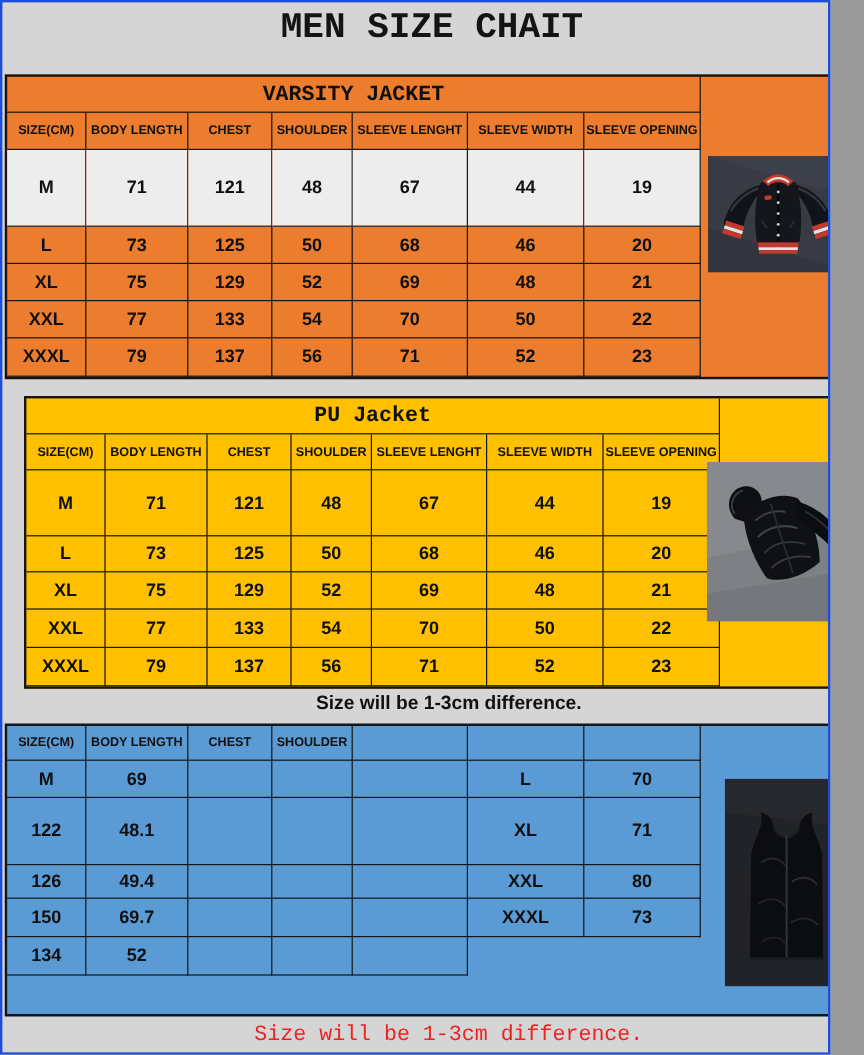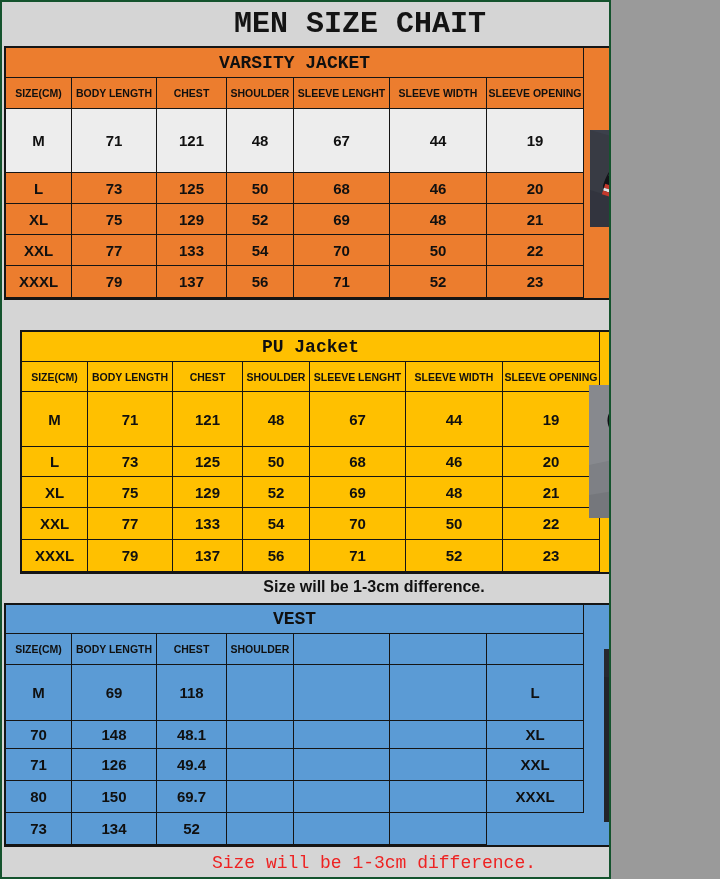--- a/index.html
+++ b/index.html
@@ -1,35 +1,35 @@
 <!DOCTYPE html>
 <html><head>
 <meta charset="utf-8">
 <style>
   html,body{margin:0;padding:0;background:#9a9a9a;}
   #canvas{
-    position:relative;width:611px;height:879px;
-    background:#D5D5D5;border:2px solid #14532d;box-sizing:border-box;
+    position:relative;width:692px;height:879px;
+    background:#D5D5D5;border:2px solid #1d4ed8;box-sizing:border-box;
     font-family:"Liberation Sans",sans-serif;overflow:hidden;
   }
   
   #title-band{
     position:absolute;top:2px;left:2px;width:712px;height:40px;
     display:flex;align-items:center;justify-content:center;
     font-family:"Liberation Mono",monospace;font-weight:bold;font-size:30px;
     color:#141414;letter-spacing:0px;
   }
   
   .tbl{
     position:absolute;left:2px;width:716px;box-sizing:border-box;
     display:grid;
     grid-template-columns:66px 85px 70px 67px 96px 97px 97px 134px;
     border:2px solid #151515;
   }
-  #varsity{top:44px;height:254px;background:#EC7D2E;
+  #varsity{top:60px;height:254px;background:#EC7D2E;
     grid-template-rows:30px 31px 64px 31px 31px 31px 32px;}
   #pu{top:328px;height:244px;background:#FFC000;
     grid-template-rows:30px 30px 55px 30px 31px 32px 32px;margin-left:16px;}
   #vest{top:601px;height:244px;background:#5B9BD5;
     grid-template-rows:29px 31px 56px 28px 32px 32px 32px;}
   .cell{
     display:flex;align-items:center;justify-content:center;
     border-right:1.5px solid #151515;border-bottom:1.5px solid #151515;
     color:#101010;box-sizing:border-box;overflow:hidden;
   }
@@ -165,41 +165,39 @@
     <div class="cell val">137</div>
     <div class="cell val">56</div>
     <div class="cell val">71</div>
     <div class="cell val">52</div>
     <div class="cell val">23</div>
   </div>
 
   <div class="note" id="note1">Size will be 1-3cm difference.</div>
 
   <div class="tbl" id="vest">
-    <div class="cell title-cell">VEST</div>
     <div class="cell panel"></div>
 
     <div class="cell hdr">SIZE(CM)</div>
     <div class="cell hdr">BODY LENGTH</div>
     <div class="cell hdr">CHEST</div>
     <div class="cell hdr">SHOULDER</div>
     <div class="cell hdr"></div>
     <div class="cell hdr"></div>
     <div class="cell hdr"></div>
 
     <div class="cell val">M</div>
     <div class="cell val">69</div>
-    <div class="cell val">118</div>
     <div class="cell val"></div>
     <div class="cell val"></div>
     <div class="cell val"></div>
 
     <div class="cell val">L</div>
     <div class="cell val">70</div>
-    <div class="cell val">148</div>
+    <div class="cell val">122</div>
     <div class="cell val">48.1</div>
     <div class="cell val"></div>
     <div class="cell val"></div>
     <div class="cell val"></div>
 
     <div class="cell val">XL</div>
     <div class="cell val">71</div>
     <div class="cell val">126</div>
     <div class="cell val">49.4</div>
     <div class="cell val"></div>

